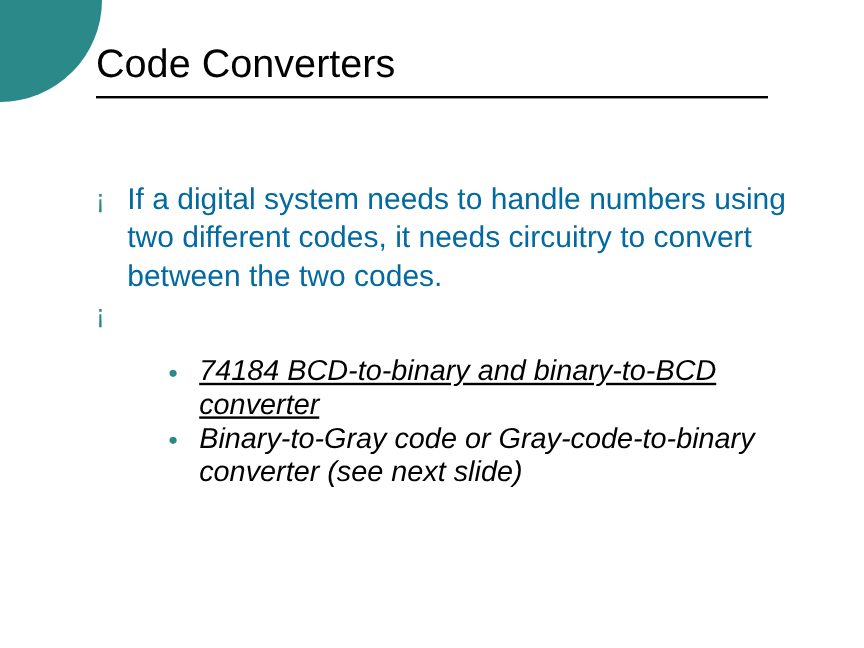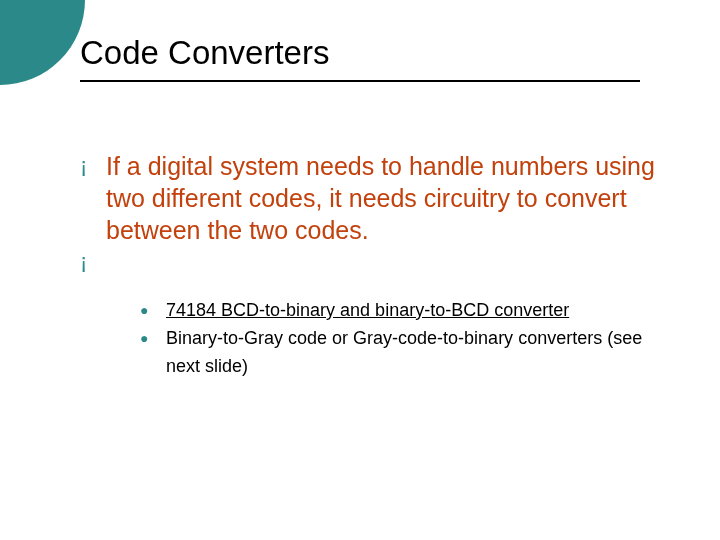--- a/index.html
+++ b/index.html
@@ -62,43 +62,44 @@
     width: 26px;
     flex: 0 0 26px;
     font-size: 22px;
     line-height: 32px;
     color: #2b8a89;
     text-align: left;
   }
   .lvl1 .txt {
     font-size: 25px;
     line-height: 32px;
-    color: #c2410c;
+    color: #0369a1;
   }
   .lvl2-wrap {
     margin-top: 18px;
     margin-left: 60px;
   }
   .lvl2 {
     display: flex;
     align-items: flex-start;
     margin-bottom: 0;
   }
   .lvl2 .dot {
     width: 26px;
     flex: 0 0 26px;
     font-size: 14px;
     line-height: 28px;
     color: #2b8a89;
     text-align: left;
   }
   .lvl2 .txt {
-    font-size: 18px;
+    font-size: 24px;
     line-height: 28px;
     color: #000;
+    font-style: italic;
   }
   .u {
     text-decoration: underline;
   }
 </style>
 </head>
 <body>
 
 <div class="slide">
 
@@ -125,21 +126,21 @@
       <div class="lvl2">
         <div class="dot">●</div>
         <div class="txt">
           <span class="u">74184 BCD-to-binary and binary-to-BCD converter</span><span></span>
         </div>
       </div>
 
       <div class="lvl2">
         <div class="dot">●</div>
         <div class="txt">
-          <span>Binary-to-Gray code or Gray-code-to-binary converters (see next slide)</span>
+          <span>Binary-to-Gray code or Gray-code-to-binary converter (see next slide)</span>
         </div>
       </div>
 
     </div>
 
   </div>
 
 </div>
 
 </body></html>

